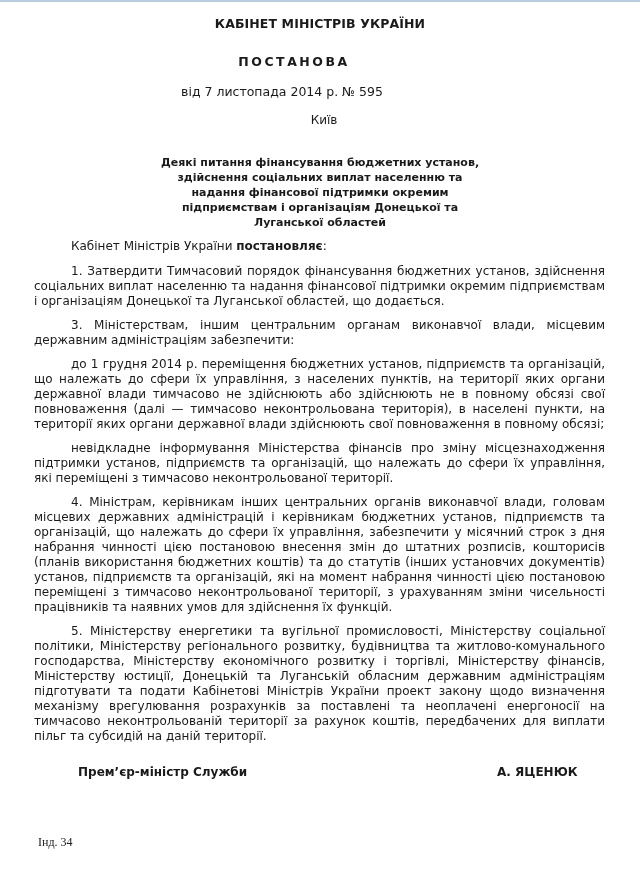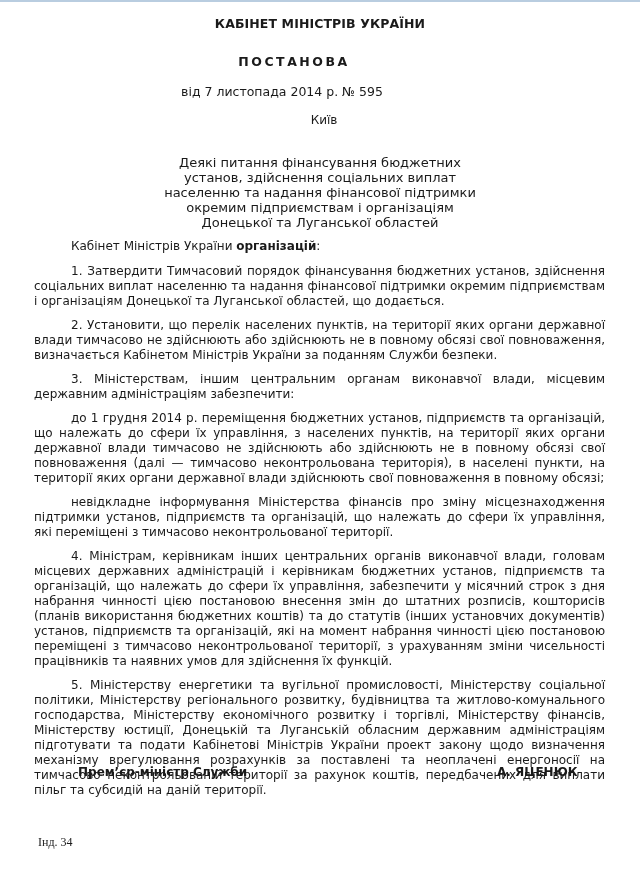--- a/index.html
+++ b/index.html
@@ -23,21 +23,21 @@
   .date {
     position: absolute; top: 82px; left: 0; width: 564px;
     font-size: 12.5px;
   }
   .city {
     position: absolute; top: 111px; left: 4px; width: 640px;
     font-size: 12px;
   }
   .title {
     position: absolute; top: 153px; left: 150px; width: 340px;
-    font-weight: normal; font-size: 13px; line-height: 15px;
+    font-weight: bold; font-size: 11px; line-height: 15px;
     text-align: center;
   }
   .body {
     position: absolute; top: 237px; left: 34px; width: 571px;
     font-size: 12px; line-height: 15px;
   }
   .body p {
     margin: 0 0 9px 0; text-indent: 37px; text-align: justify;
   }
   .body p.intro { margin-bottom: 10px; }
@@ -58,23 +58,22 @@
 
 <div class="doc">
   <div class="org center">КАБІНЕТ МІНІСТРІВ УКРАЇНИ</div>
   <div class="kind center">ПОСТАНОВА</div>
   <div class="date center">від 7 листопада 2014 р. № 595</div>
   <div class="city center">Київ</div>
 
   <div class="title">Деякі питання фінансування бюджетних установ, здійснення соціальних виплат населенню та надання фінансової підтримки окремим  підприємствам і організаціям Донецької та Луганської областей</div>
 
   <div class="body">
-    <p class="intro"><span>Кабінет Міністрів України </span><b>організацій</b><span>:</span></p>
+    <p class="intro"><span>Кабінет Міністрів України </span><b>постановляє</b><span>:</span></p>
     <p>1. Затвердити Тимчасовий порядок фінансування бюджетних установ, здійснення соціальних виплат населенню та надання фінансової підтримки окремим підприємствам і організаціям Донецької та Луганської областей, що додається.</p>
-    <p>2. Установити, що перелік населених пунктів, на території яких органи державної влади тимчасово не здійснюють або здійснюють не в повному обсязі свої повноваження, визначається Кабінетом Міністрів України за поданням Служби безпеки.</p>
     <p>3. Міністерствам, іншим центральним органам виконавчої влади, місцевим державним адміністраціям забезпечити:</p>
     <p>до 1 грудня 2014 р. переміщення бюджетних установ, підприємств та організацій, що належать до сфери їх управління, з населених пунктів, на території яких органи державної влади тимчасово не здійснюють або здійснюють не в повному обсязі свої повноваження (далі — тимчасово неконтрольована територія), в населені пункти, на території яких органи державної влади здійснюють свої повноваження в повному обсязі;</p>
     <p>невідкладне інформування Міністерства фінансів про зміну місцезнаходження підтримки установ, підприємств та організацій, що належать до сфери їх управління, які переміщені з тимчасово неконтрольованої території.</p>
     <p>4. Міністрам, керівникам інших центральних органів виконавчої влади, головам місцевих державних адміністрацій і керівникам бюджетних установ, підприємств та організацій, що належать до сфери їх управління, забезпечити у місячний строк з дня набрання чинності цією постановою внесення змін до штатних розписів, кошторисів (планів використання бюджетних коштів) та до статутів (інших установчих документів) установ, підприємств та організацій, які на момент набрання чинності цією постановою переміщені з тимчасово неконтрольованої території, з урахуванням зміни чисельності працівників та наявних умов для здійснення їх функцій.</p>
     <p>5. Міністерству енергетики та вугільної промисловості, Міністерству соціальної політики, Міністерству регіонального розвитку, будівництва та житлово-комунального господарства, Міністерству економічного розвитку і торгівлі, Міністерству фінансів, Міністерству юстиції, Донецькій та Луганській обласним державним адміністраціям підготувати та подати Кабінетові Міністрів України проект закону щодо визначення механізму врегулювання розрахунків за поставлені та неоплачені енергоносії на тимчасово неконтрольованій території за рахунок коштів, передбачених для виплати пільг та субсидій на даній території.</p>
   </div>
 
   <div class="sign">
     <span class="role">Прем’єр-міністр Служби</span>
     <span class="name">А. ЯЦЕНЮК</span>

